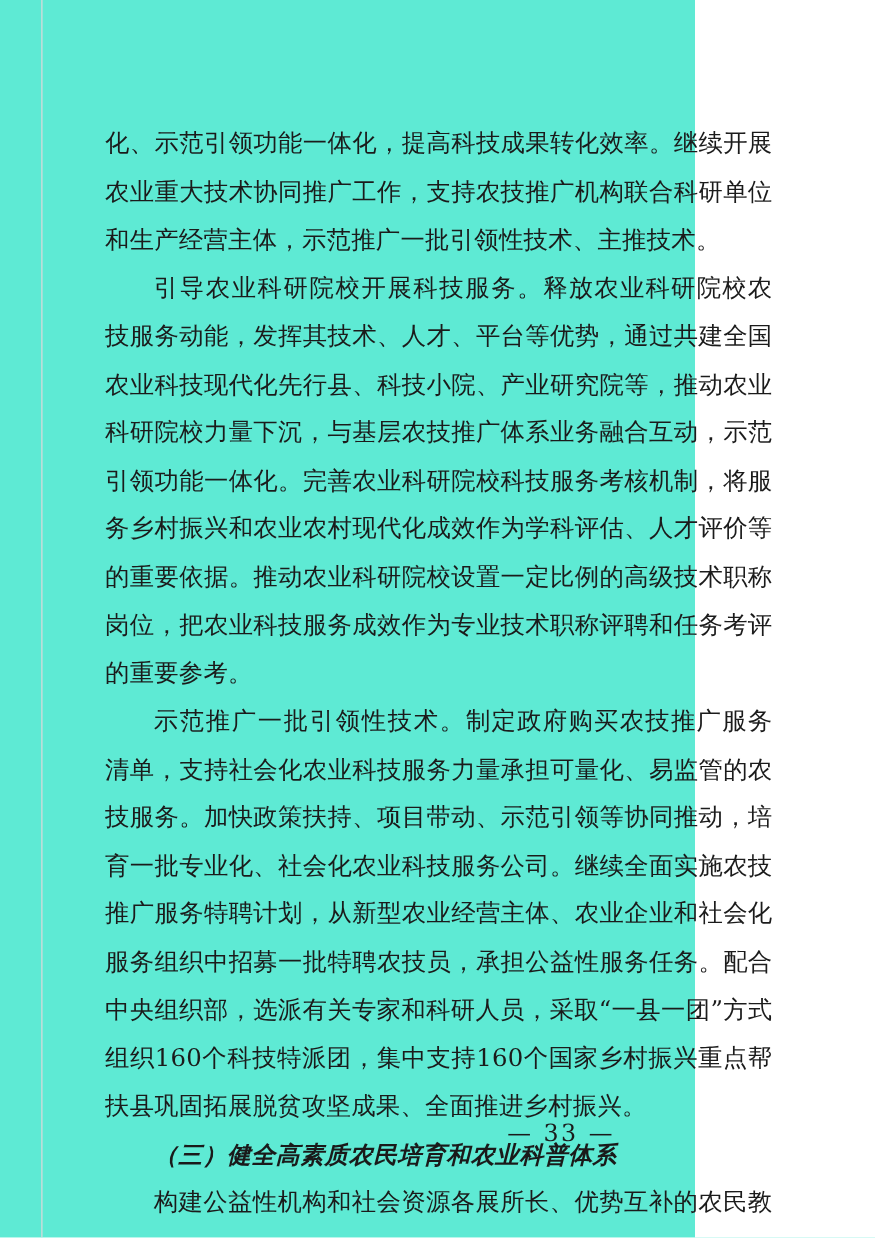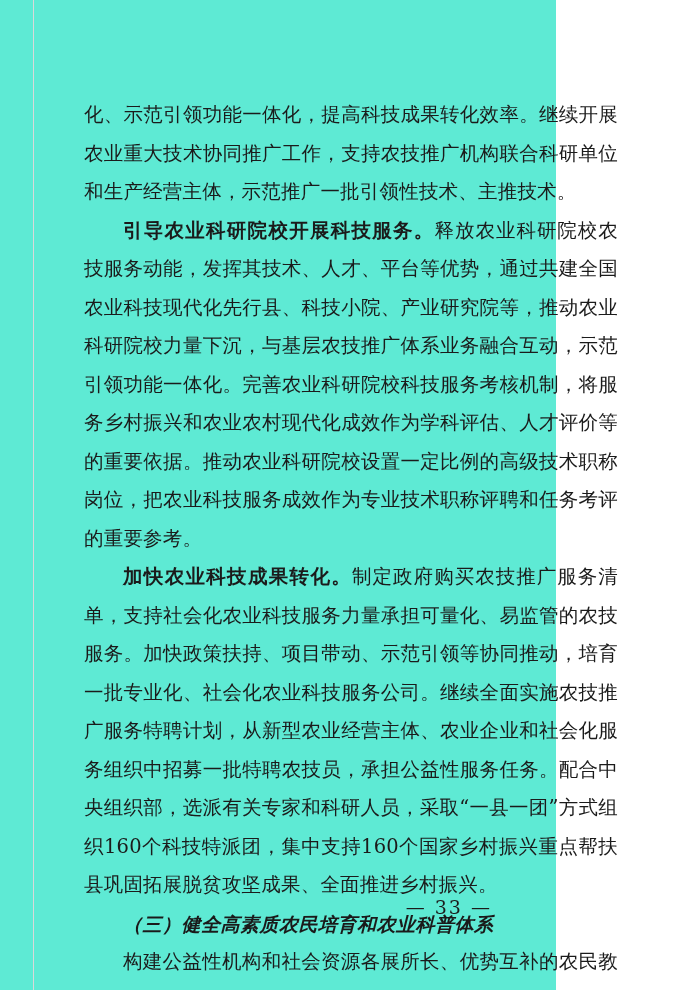--- a/index.html
+++ b/index.html
@@ -44,21 +44,21 @@
     line-height: 38.5px;
     text-align: justify;
     text-justify: inter-ideograph;
     letter-spacing: 0.2px;
     color: #1b1b1b;
   }
   p.indent {
     text-indent: 39px;
   }
   .lead {
-    font-weight: bold;
+    font-weight: normal;
     letter-spacing: 0.5px;
     margin-top: 47px;
   }
   .heading {
     margin: 0;
     font-size: 19px;
     line-height: 38.5px;
     font-weight: bold;
     text-indent: 39px;
     letter-spacing: 0.5px;
@@ -79,21 +79,21 @@
 <div class="page">
 
   <div class="margin-rule"></div>
 
   <div class="content">
 
     <p class="para">化、示范引领功能一体化，提高科技成果转化效率。继续开展农业重大技术协同推广工作，支持农技推广机构联合科研单位和生产经营主体，示范推广一批引领性技术、主推技术。</p>
 
     <p class="para indent"><span class="lead">引导农业科研院校开展科技服务。</span><span>释放农业科研院校农技服务动能，发挥其技术、人才、平台等优势，通过共建全国农业科技现代化先行县、科技小院、产业研究院等，推动农业科研院校力量下沉，与基层农技推广体系业务融合互动，示范引领功能一体化。完善农业科研院校科技服务考核机制，将服务乡村振兴和农业农村现代化成效作为学科评估、人才评价等的重要依据。推动农业科研院校设置一定比例的高级技术职称岗位，把农业科技服务成效作为专业技术职称评聘和任务考评的重要参考。</span></p>
 
-    <p class="para indent"><span class="lead">加快农业科技成果转化。</span><span>制定政府购买农技推广服务清单，支持社会化农业科技服务力量承担可量化、易监管的农技服务。加快政策扶持、项目带动、示范引领等协同推动，培育一批专业化、社会化农业科技服务公司。继续全面实施农技推广服务特聘计划，从新型农业经营主体、农业企业和社会化服务组织中招募一批特聘农技员，承担公益性服务任务。配合中央组织部，选派有关专家和科研人员，采取“一县一团”方式组织160个科技特派团，集中支持160个国家乡村振兴重点帮扶县巩固拓展脱贫攻坚成果、全面推进乡村振兴。</span></p>
+    <p class="para indent"><span class="lead">示范推广一批引领性技术。</span><span>制定政府购买农技推广服务清单，支持社会化农业科技服务力量承担可量化、易监管的农技服务。加快政策扶持、项目带动、示范引领等协同推动，培育一批专业化、社会化农业科技服务公司。继续全面实施农技推广服务特聘计划，从新型农业经营主体、农业企业和社会化服务组织中招募一批特聘农技员，承担公益性服务任务。配合中央组织部，选派有关专家和科研人员，采取“一县一团”方式组织160个科技特派团，集中支持160个国家乡村振兴重点帮扶县巩固拓展脱贫攻坚成果、全面推进乡村振兴。</span></p>
 
     <p class="heading">（三）健全高素质农民培育和农业科普体系</p>
 
     <p class="para indent">构建公益性机构和社会资源各展所长、优势互补的农民教育</p>
 
   </div>
 
   <div class="folio">— 33 —</div>
 
 </div>

